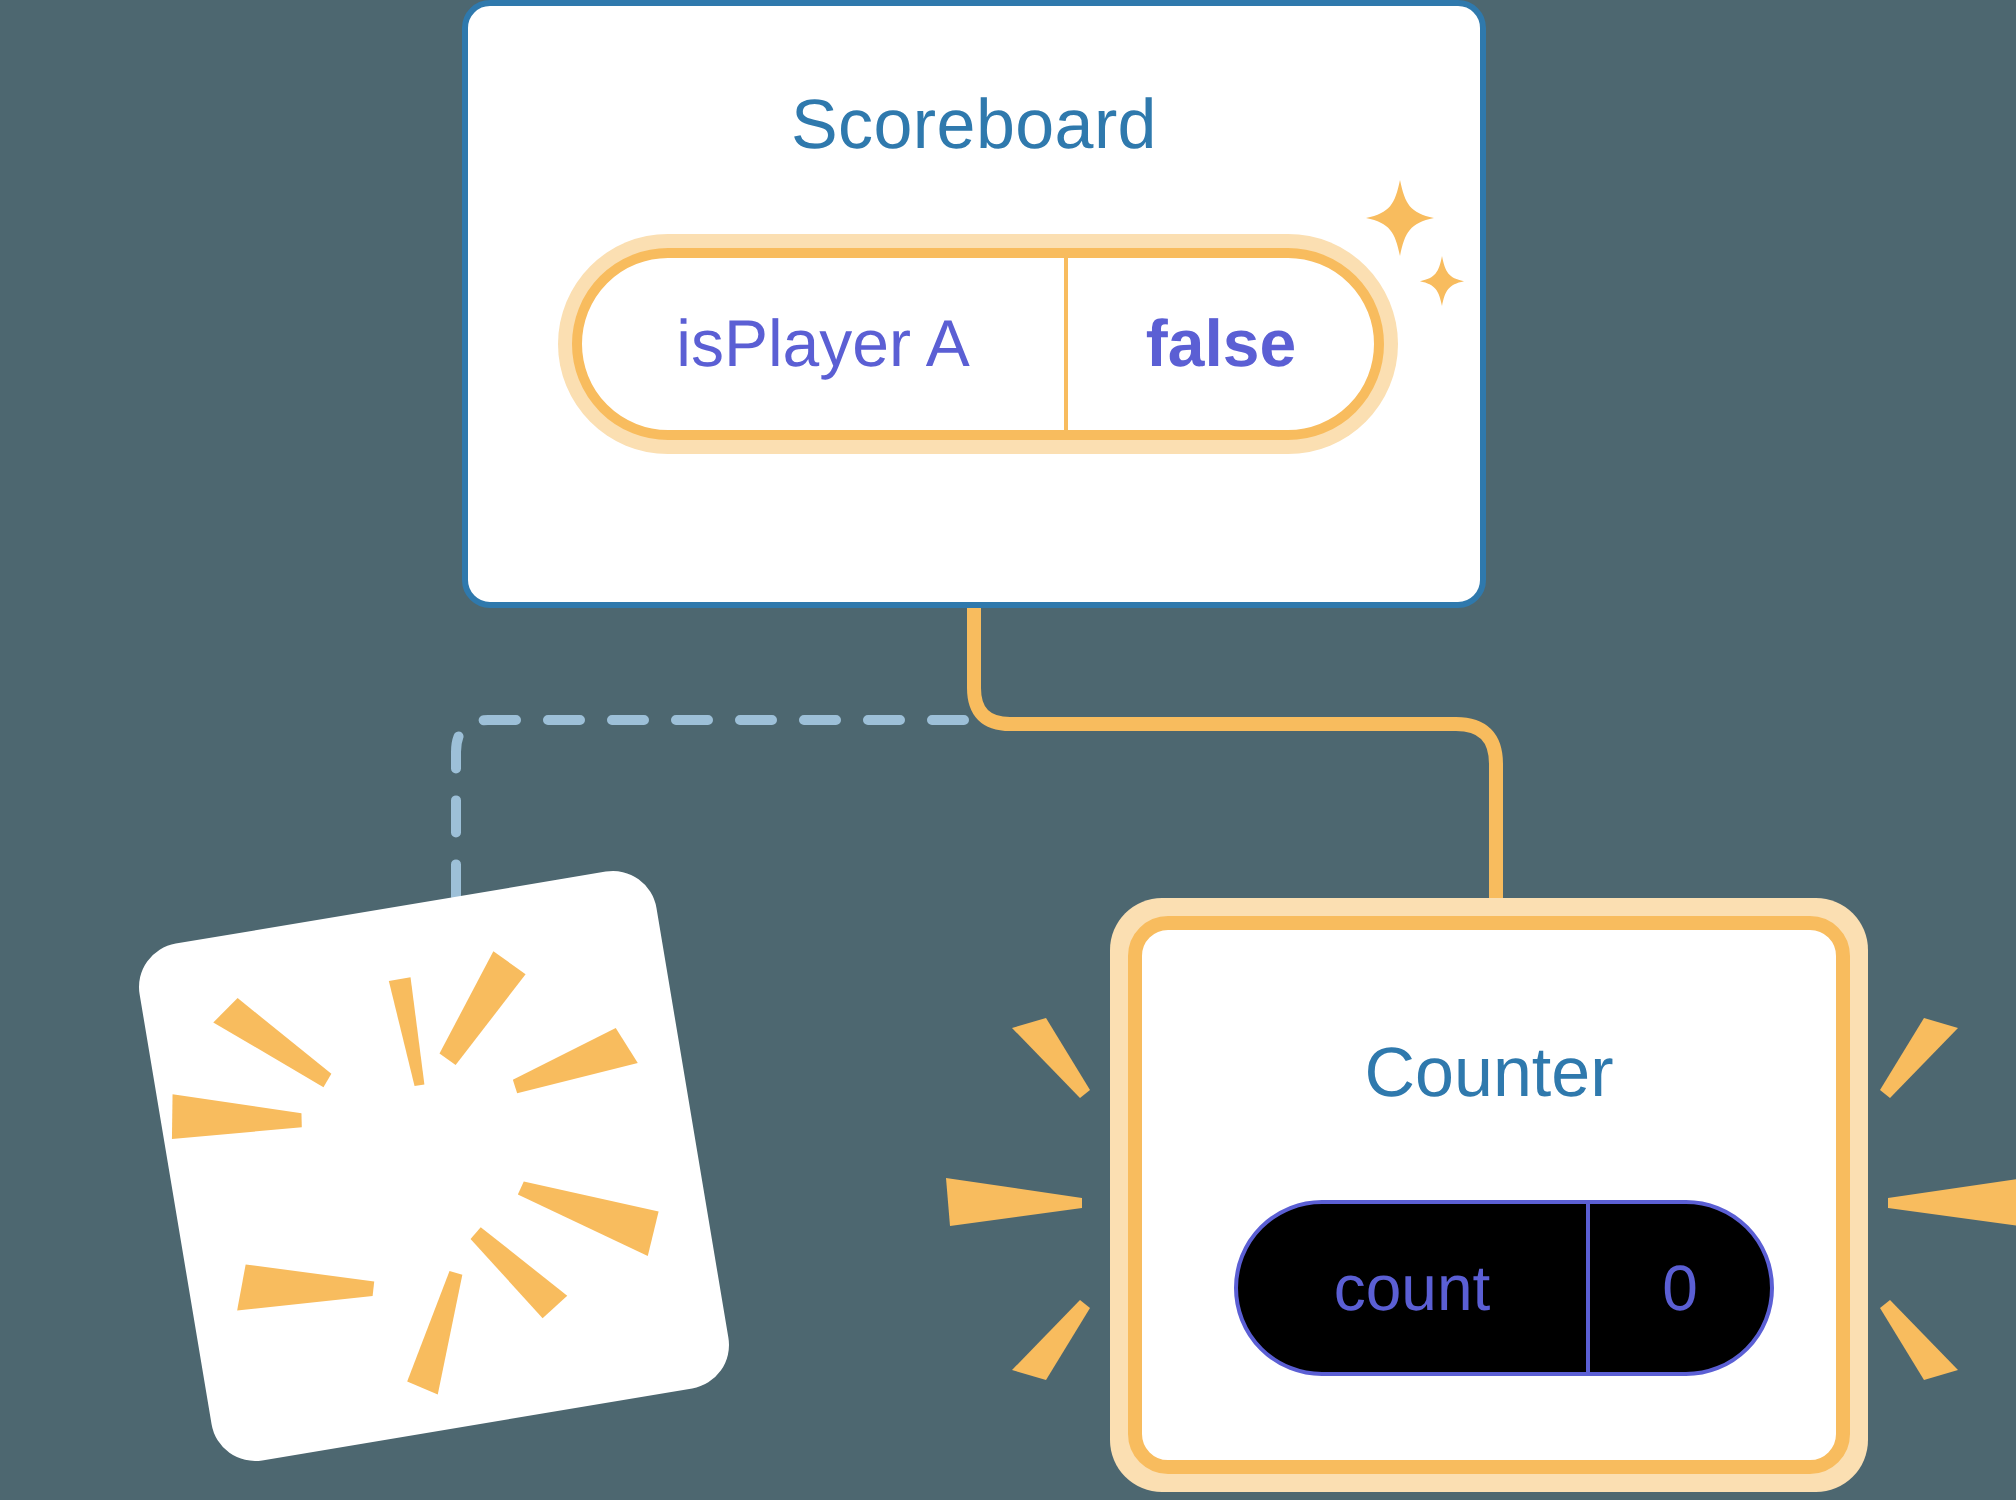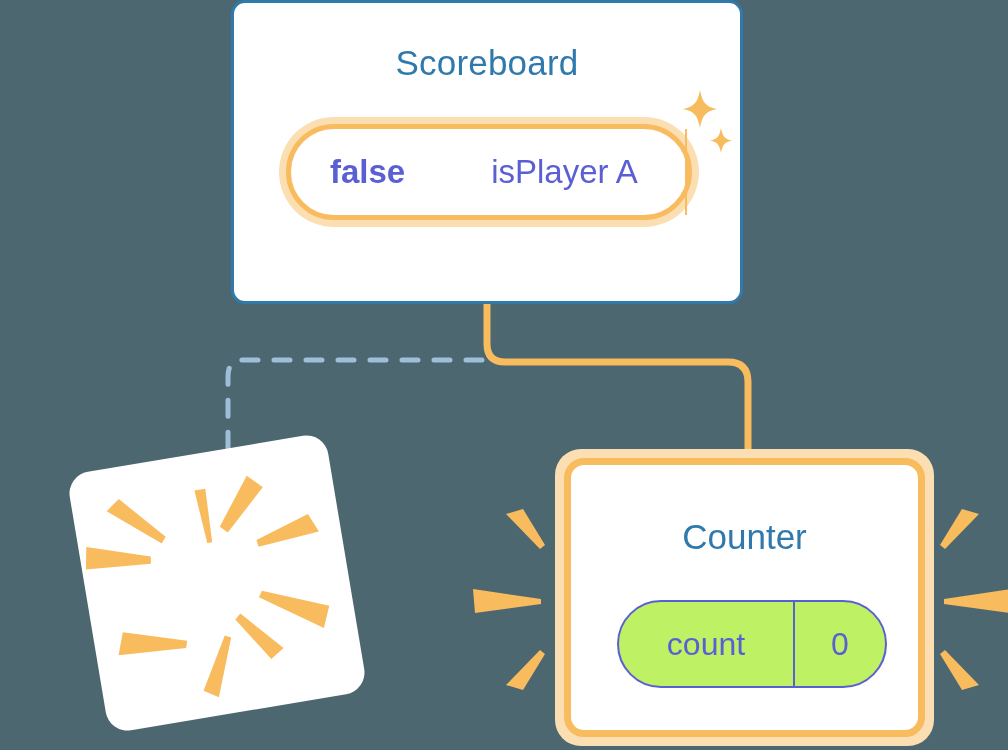--- a/index.html
+++ b/index.html
@@ -141,21 +141,21 @@
     position: absolute;
     left: 46px;
     top: 135px;
     width: 270px;
     height: 88px;
     border: 2px solid #5b5fd4;
     border-radius: 999px;
     box-sizing: border-box;
     display: flex;
     align-items: stretch;
-    background: #bef264;
+    background: #000000;
   }
   .pill-key-pl {
     flex: 0 0 176px;
     border-right: 2px solid #5b5fd4;
   }
   .pill-val-pl {
     flex: 1 1 auto;
   }
   .pill-plain .pill-cell {
     font-size: 32px;
@@ -203,22 +203,22 @@
     <path d="M 482 360 L 244 360 Q 228 360 228 376 L 228 466" fill="none" stroke="#9dc0d8" stroke-width="5" stroke-linecap="round" stroke-dasharray="16 16"></path>
 
     <path d="M 487 282 L 487 344 Q 487 362 505 362 L 728 362 Q 748 362 748 382 L 748 455" fill="none" stroke="#f8bc5e" stroke-width="7" stroke-linecap="butt" stroke-linejoin="round"></path>
   </svg>
 
   <div class="scoreboard-card">
     <div class="card-title">Scoreboard</div>
 
     <div class="pill-highlight">
       <div class="pill-highlight-inner">
+        <div class="pill-cell pill-key-hl">isPlayer A</div>
         <div class="pill-cell pill-val-hl">false</div>
-        <div class="pill-cell pill-key-hl">isPlayer A</div>
       </div>
     </div>
   </div>
 
   <div class="sparkle-group">
     <svg viewBox="0 0 66 78" width="66" height="78">
 
       <path fill="#f8bc5e" d="M 24 2
                C 26.5 14 29 18.5 41 21
                C 29 23.5 26.5 28 24 40

